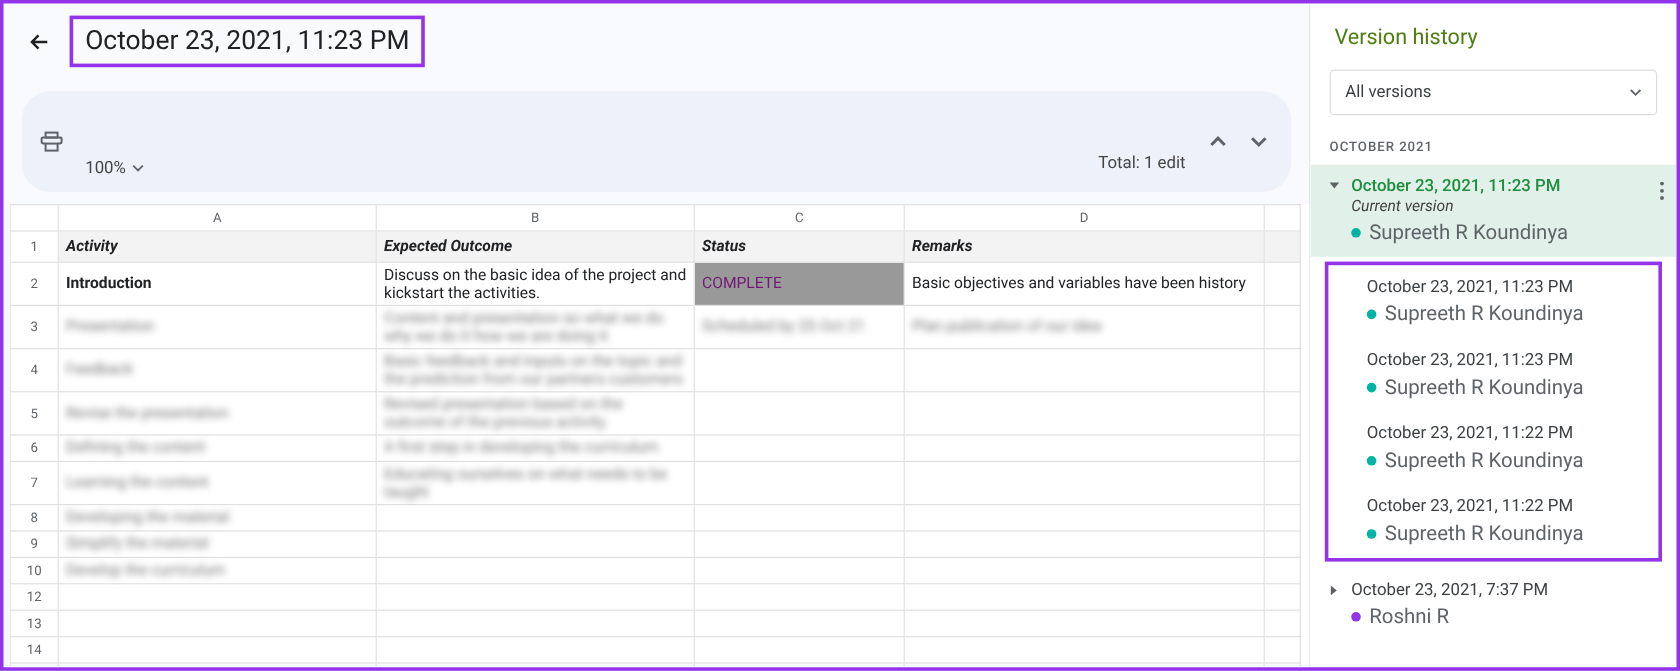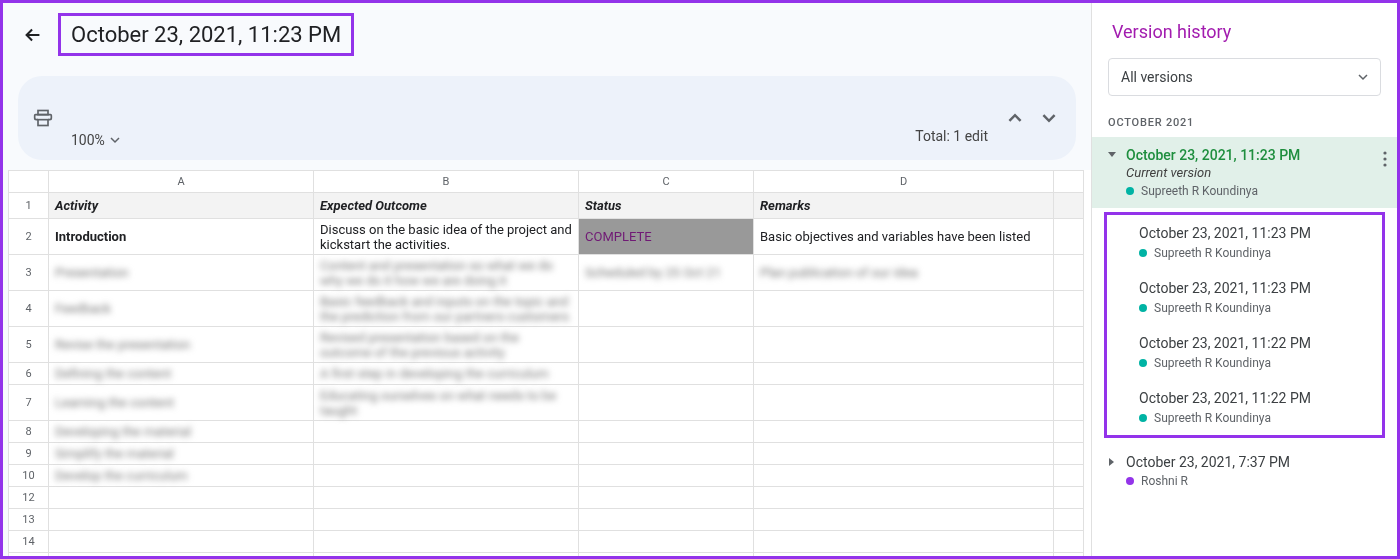--- a/index.html
+++ b/index.html
@@ -162,21 +162,21 @@
 .col-e { width: 30px; }
 
 .side-panel {
   width: 305px;
   background: #fff;
   display: flex;
   flex-direction: column;
 }
 .side-title {
   font-size: 18px;
-  color: #a21caf;
+  color: #4d7c0f;
   padding: 18px 7px 16px 20px;
   font-weight: 400;
 }
 .version-select {
   margin: 0 16px 12px 16px;
   border: 1px solid #dadce0;
   border-radius: 4px;
   padding: 10px 12px;
   display: flex;
   justify-content: space-between;
@@ -236,21 +236,21 @@
   gap: 7px;
   margin-left: 20px;
   margin-top: 4px;
 }
 .editor-dot {
   width: 8px;
   height: 8px;
   border-radius: 50%;
 }
 .editor-name {
-  font-size: 12px;
+  font-size: 17px;
   color: #5f6368;
 }
 .more-icon {
   position: absolute;
   right: 10px;
   top: 14px;
   color: #5f6368;
 }
 .sub-versions {
   border: 3px solid #9333ea;
@@ -332,21 +332,21 @@
         <td class="cell header-row">Expected Outcome</td>
         <td class="cell header-row">Status</td>
         <td class="cell header-row">Remarks</td>
         <td class="cell header-row"></td>
       </tr>
       <tr>
         <th class="row-header">2</th>
         <td class="cell tall"><b>Introduction</b></td>
         <td class="cell tall">Discuss on the basic idea of the project and kickstart the activities.</td>
         <td class="cell tall status-complete">COMPLETE</td>
-        <td class="cell tall">Basic objectives and variables have been listed</td>
+        <td class="cell tall">Basic objectives and variables have been history</td>
         <td class="cell tall"></td>
       </tr>
       <tr>
         <th class="row-header">3</th>
         <td class="cell tall blurred">Presentation</td>
         <td class="cell tall blurred">Content and presentation so what we do why we do it how we are doing it</td>
         <td class="cell tall blurred">Scheduled by 25 Oct 21</td>
         <td class="cell tall blurred">Plan publication of our idea</td>
         <td class="cell tall"></td>
       </tr>

